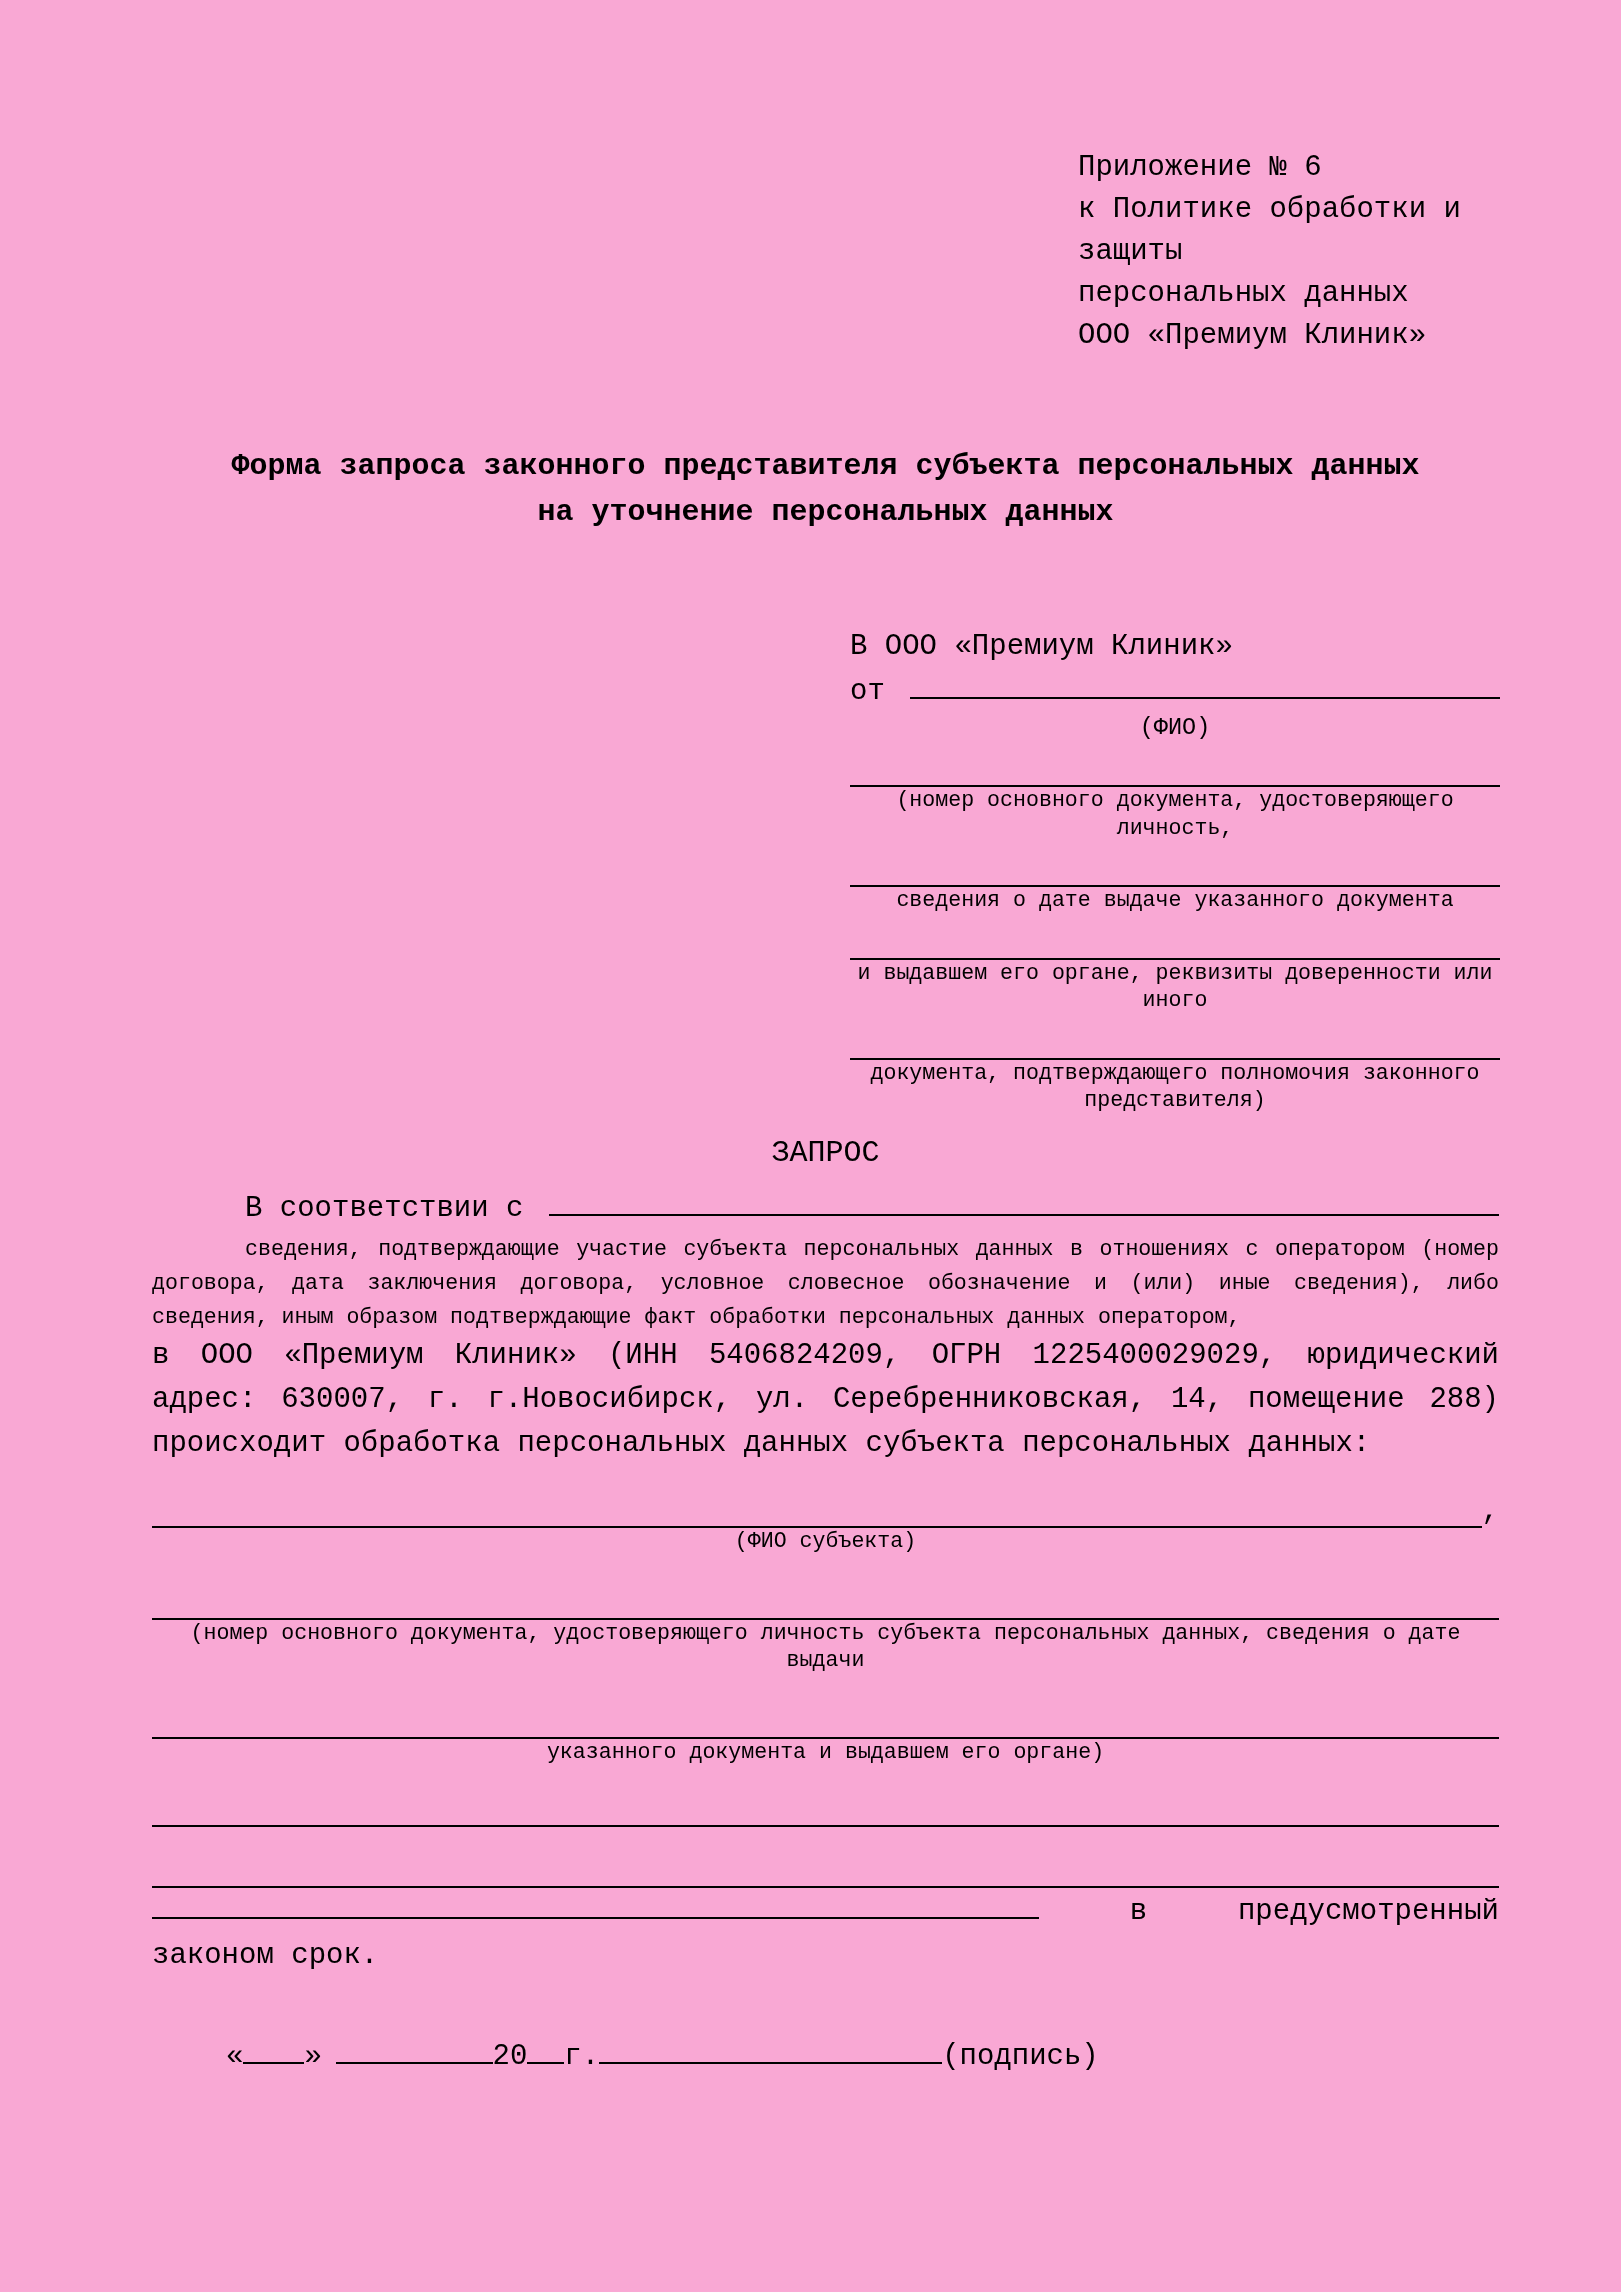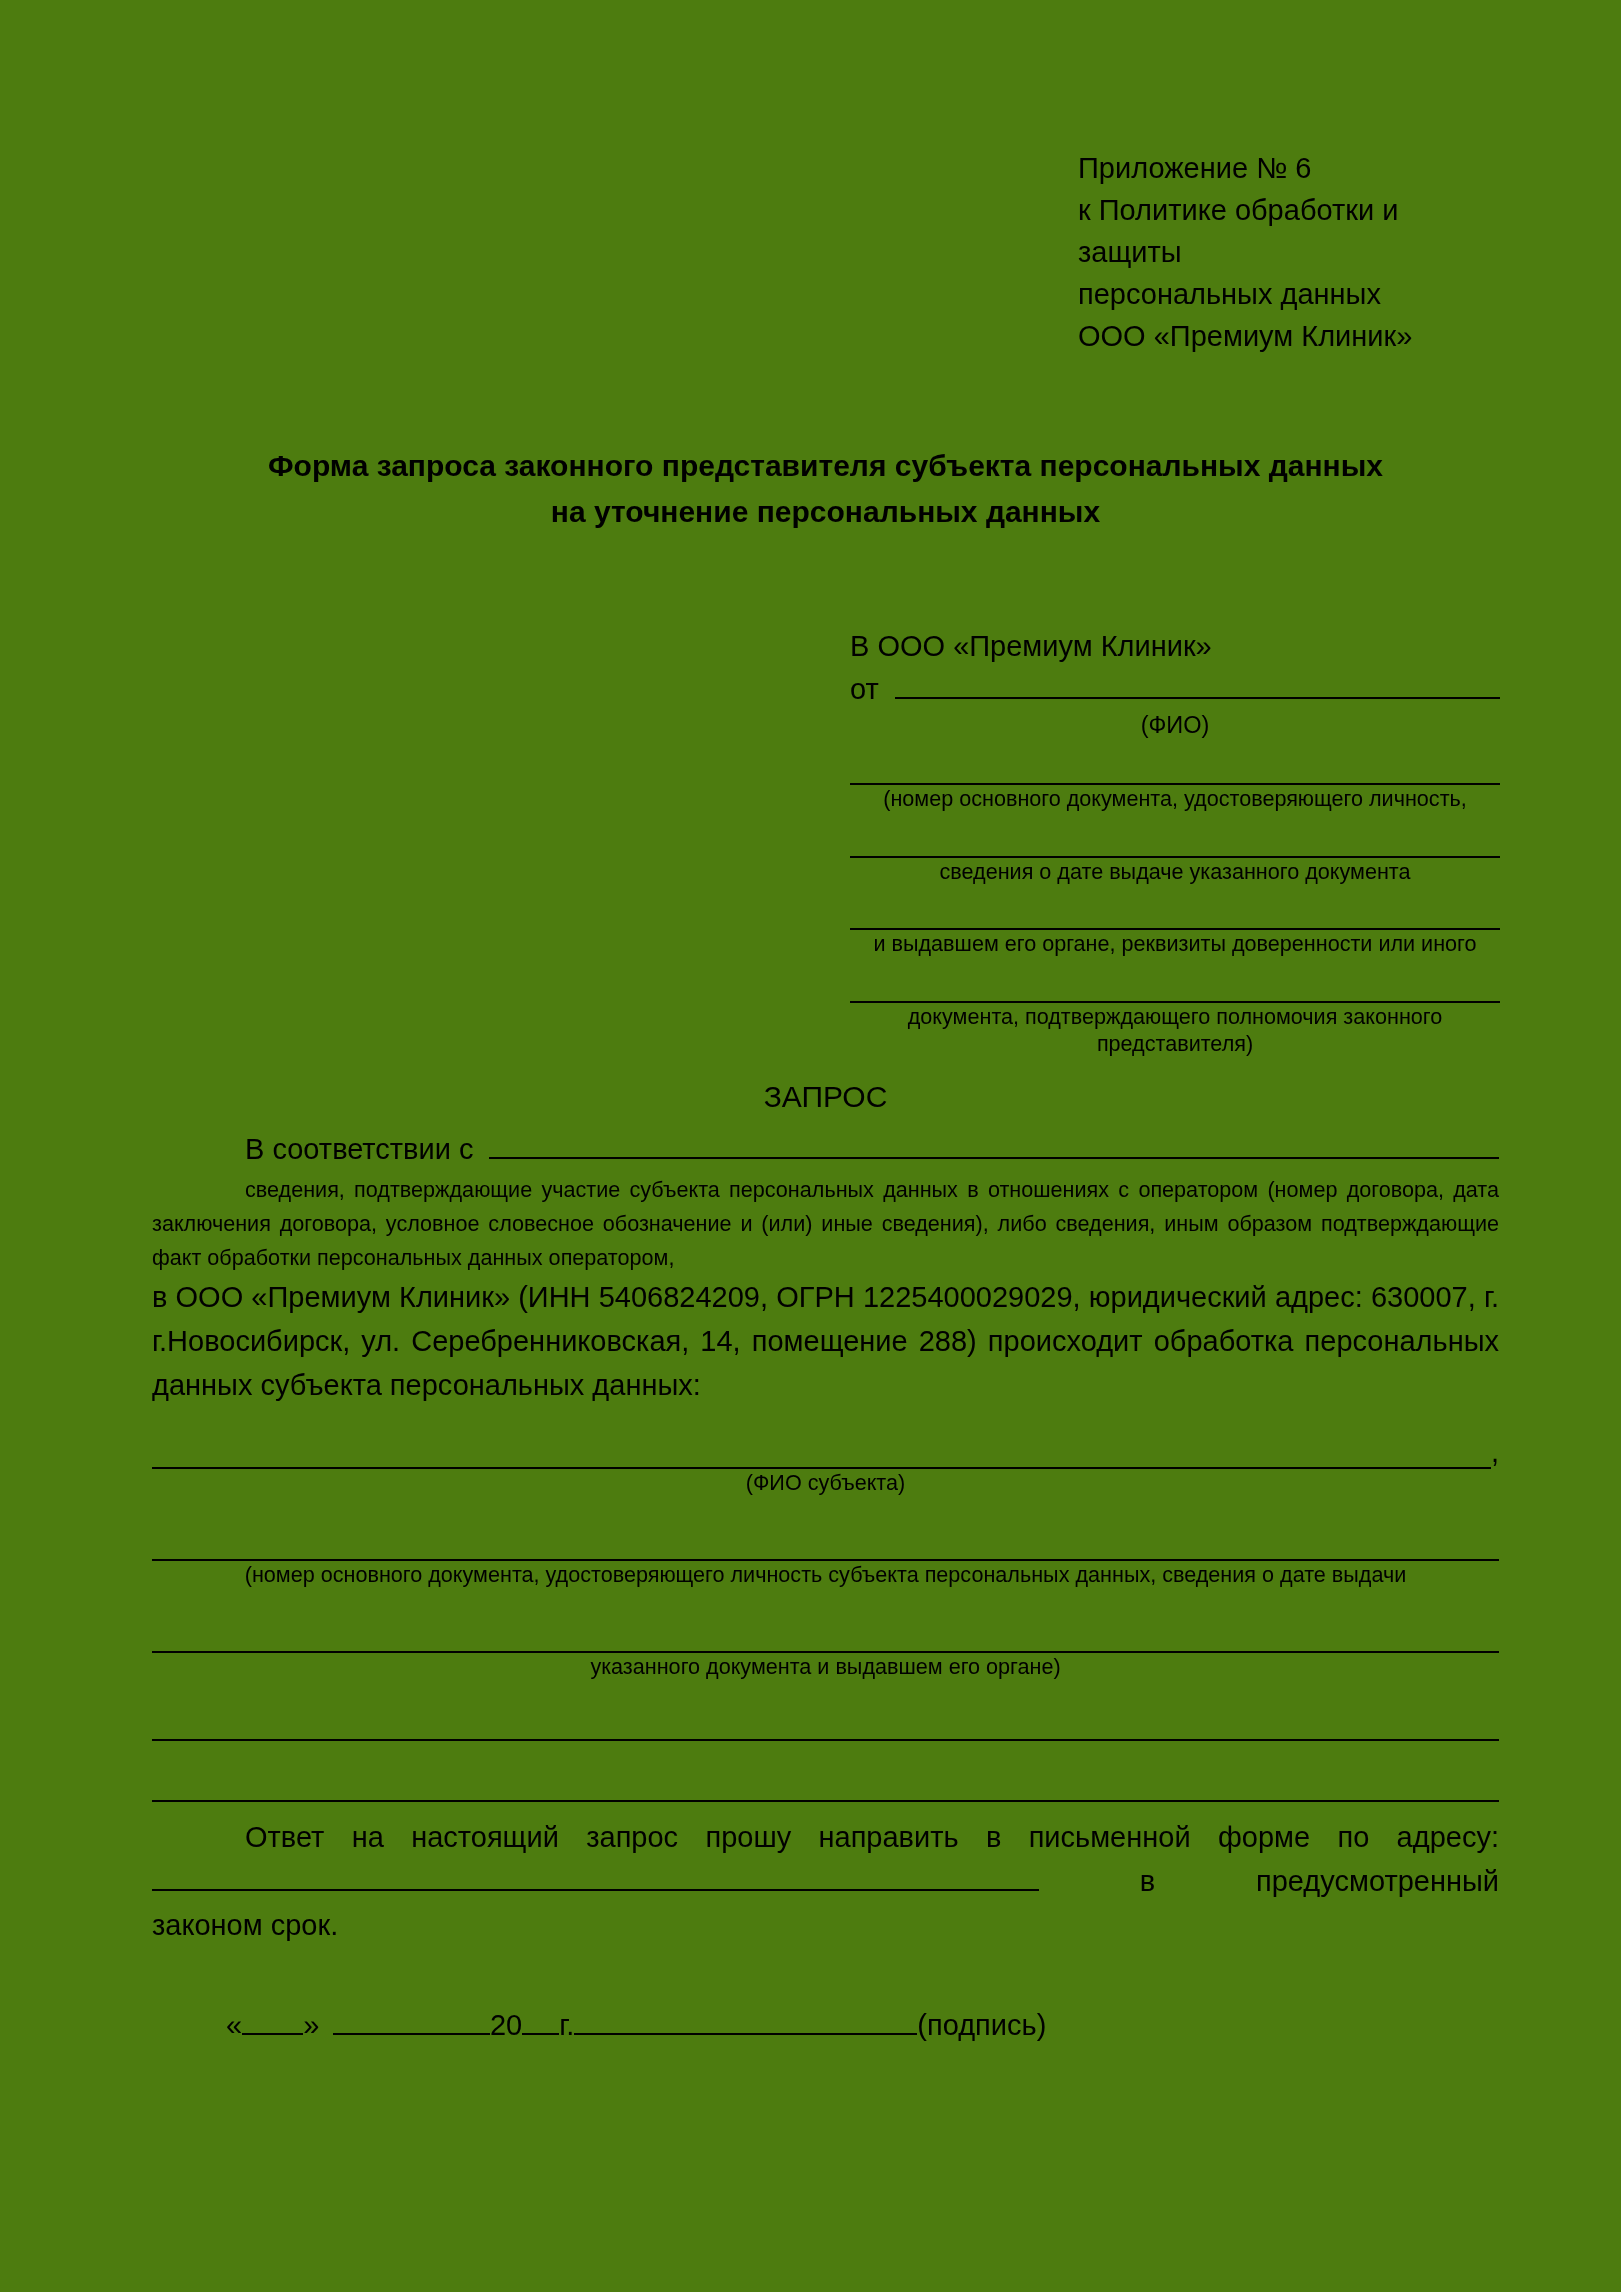--- a/index.html
+++ b/index.html
@@ -5,23 +5,23 @@
   html, body {
     margin: 0;
     padding: 0;
     background: #ffffff;
   }
   .page {
     position: relative;
     width: 1621px;
     height: 2293px;
     box-sizing: border-box;
-    background: #4d7c0f;
+    background: #f9a8d4;
     color: #000000;
-    font-family: Liberation Sans, sans-serif;
+    font-family: Liberation Mono, monospace;
     padding: 147px 122px 8px 152px;
     overflow: hidden;
   }
   
   .appendix {
     margin-left: 926px;
     font-size: 29px;
     line-height: 42px;
   }
   
@@ -207,21 +207,20 @@
   <div class="field-line" style="margin-top:41px;"></div>
   <div class="cap-sm">(номер основного документа, удостоверяющего личность субъекта персональных данных, сведения о дате выдачи</div>
 
   <div class="field-line" style="margin-top:41px;"></div>
   <div class="cap-sm">указанного документа и выдавшем его органе)</div>
 
 
   <div class="blank-field" style="margin-top:33px;"></div>
   <div class="blank-field" style="margin-top:33px;"></div>
 
-  <div class="reply-first">Ответ на настоящий запрос прошу направить в письменной форме по адресу:</div>
   <div class="reply-row">
     <span class="addr-line"></span>
     <span>в</span>
     <span>предусмотренный</span>
   </div>
   <div class="reply-tail">законом срок.</div>
 
   <div class="footer-row">
     <span class="date-group"><span>«</span><span class="u-line u-day"></span><span>»</span><span class="u-line u-month"></span><span>20</span><span class="u-line u-year"></span><span>г.</span></span>
     <span class="sign-group"><span class="u-line u-sign"></span><span>(подпись)</span></span>

